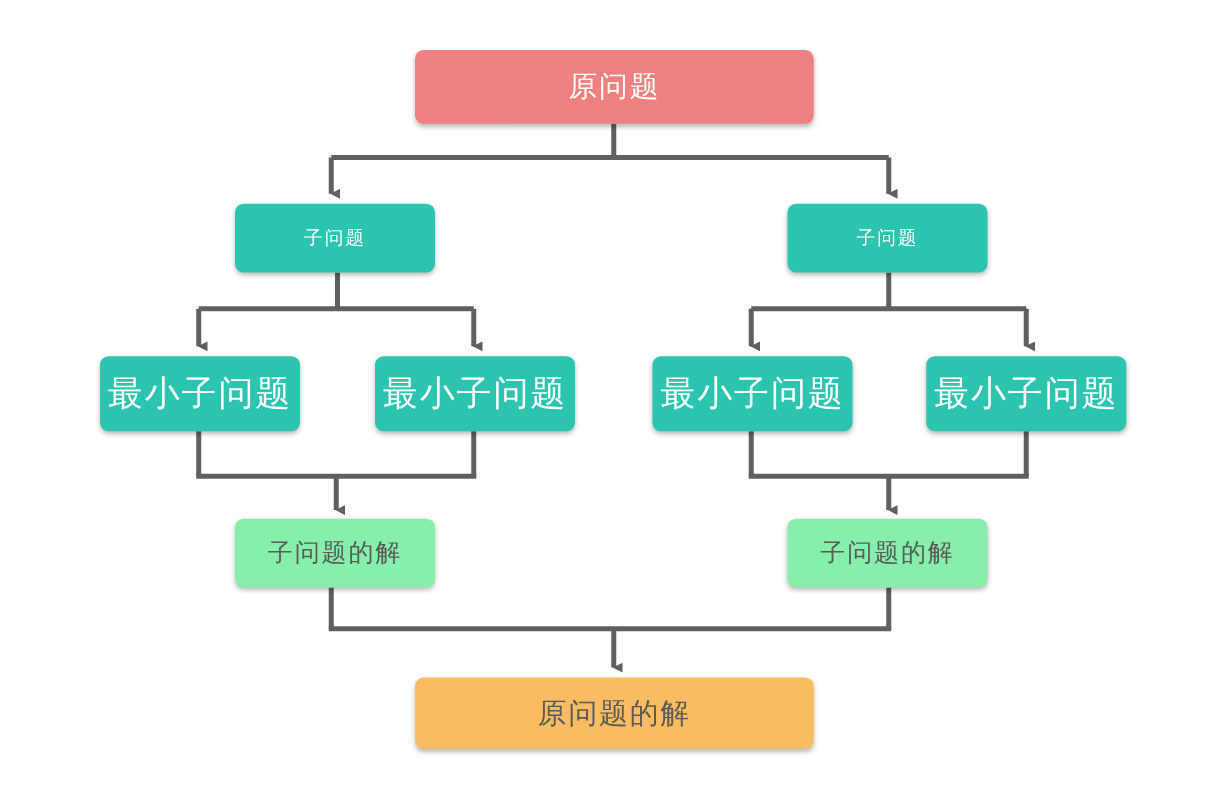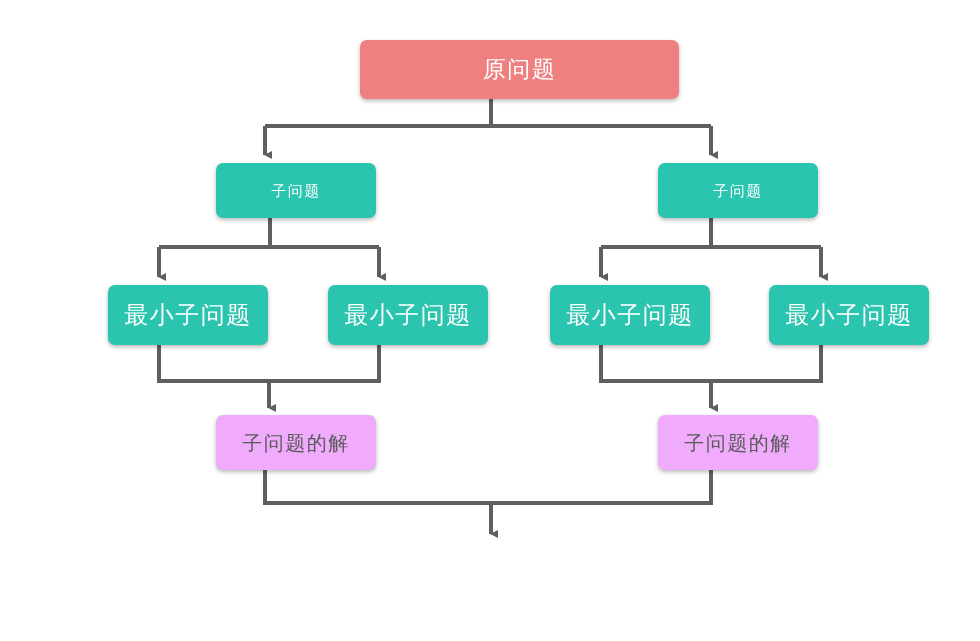--- a/index.html
+++ b/index.html
@@ -33,43 +33,42 @@
     border-radius: 7px;
     display: flex;
     align-items: center;
     justify-content: center;
     text-align: center;
     box-shadow: 0 2px 4px rgba(0,0,0,0.28);
     letter-spacing: 1.5px;
     white-space: nowrap;
     z-index: 2;
     user-select: none;
-    margin-left: 28px;
   }
   .node-label {
     display: block;
     line-height: 1;
   }
   .node-root {
     background: #ef8080;
     color: #ffffff;
     font-size: 23px;
   }
   .node-sub {
     background: #2bc4ae;
     color: #ffffff;
     font-size: 15px;
   }
   .node-min {
     background: #2bc4ae;
     color: #ffffff;
-    font-size: 24px;
+    font-size: 28px;
   }
   .node-solution {
-    background: #f0abfc;
+    background: #86efac;
     color: #5a5a5a;
     font-size: 20px;
   }
   .node-final {
     background: #fbbc61;
     color: #5a5a5a;
     font-size: 23px;
   }
 </style>
 </head>
@@ -148,14 +147,17 @@
   </div>
 
   <div class="node node-solution" style="left:188px; top:415px; width:160px; height:55px;">
     <span class="node-label">子问题的解</span>
   </div>
 
   <div class="node node-solution" style="left:630px; top:415px; width:160px; height:55px;">
     <span class="node-label">子问题的解</span>
   </div>
 
+  <div class="node node-final" style="left:332px; top:542px; width:319px; height:57px;">
+    <span class="node-label">原问题的解</span>
+  </div>
 
 </div>
 
 </body></html>

